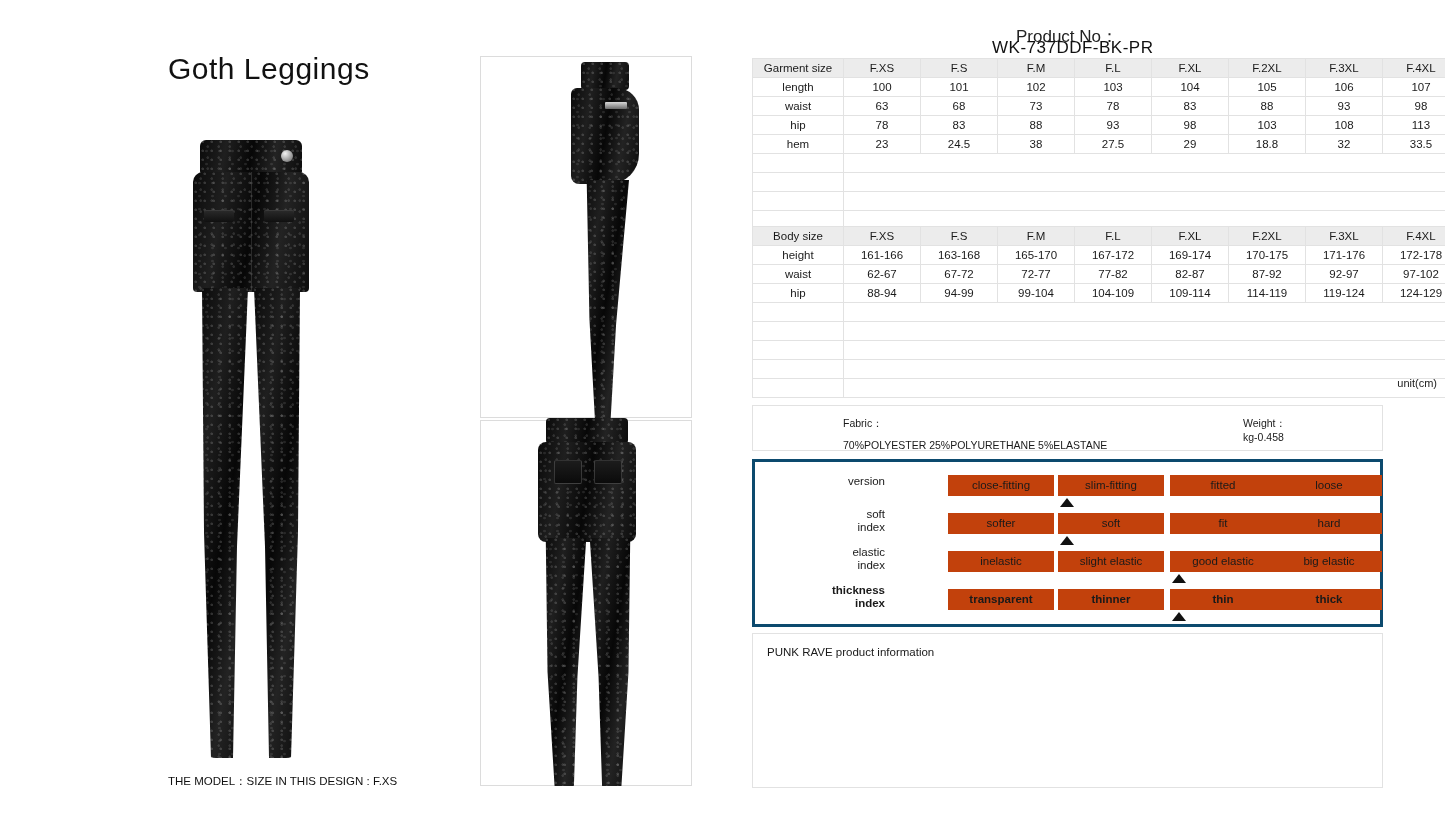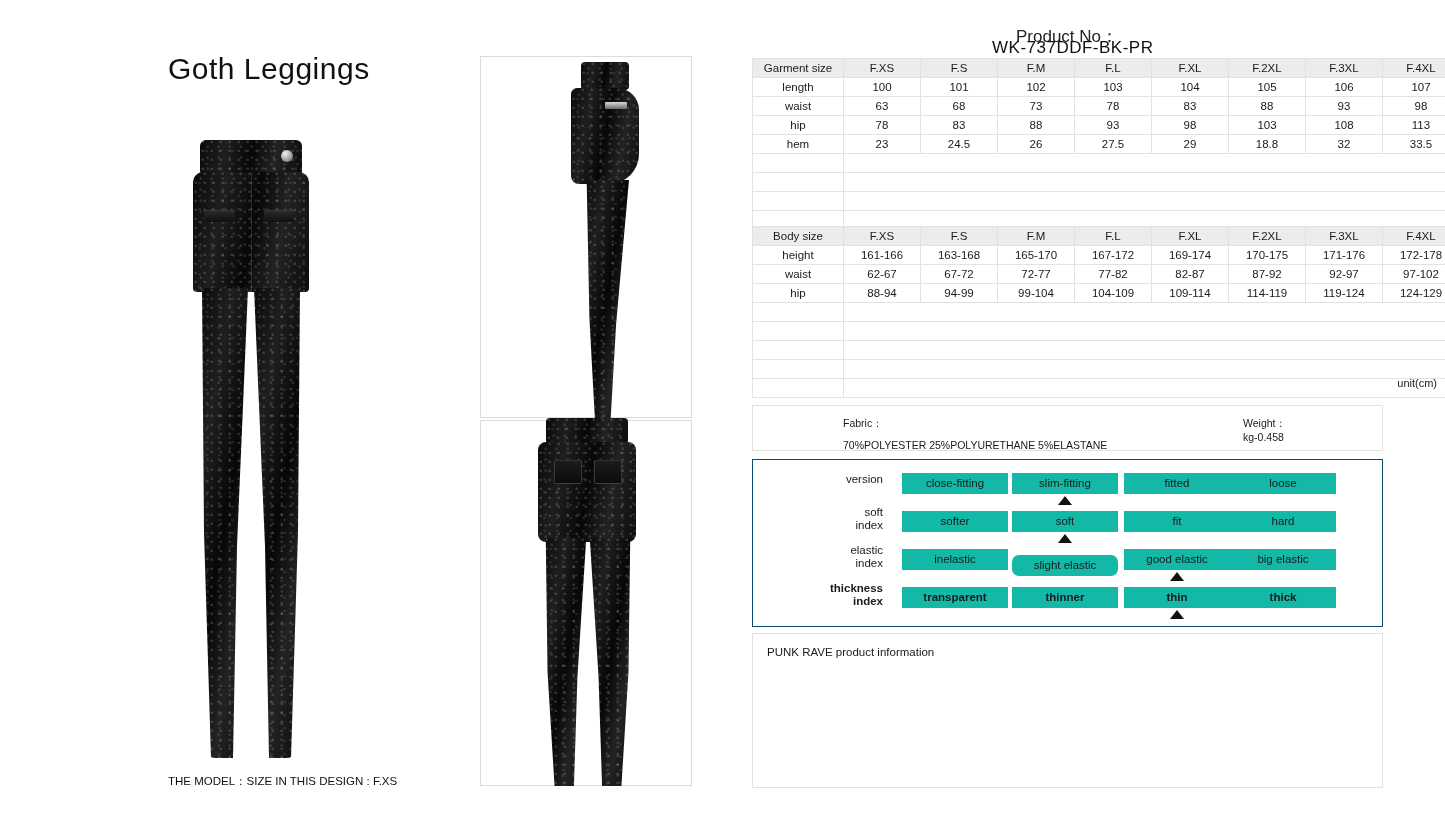--- a/index.html
+++ b/index.html
@@ -174,37 +174,38 @@
     color: #1a1a1a;
   }
   #fabric-label { position: absolute; left: 90px; top: 11px; }
   #fabric-value { position: absolute; left: 90px; top: 25px; margin-top: 8px; }
   #weight-label { position: absolute; left: 490px; top: 11px; }
   #weight-value { position: absolute; left: 490px; top: 25px; }
 
   #index-box {
     position: absolute; left: 0; top: 459px;
     width: 631px; height: 168px;
-    border: 1px solid #0c4a6e;
+    border: 3px solid #0c4a6e;
   }
   .index-row { position: absolute; left: 0; width: 631px; height: 37px; }
   .index-label {
     position: absolute; right: 0; width: 110px;
     text-align: right;
     font-size: 11.5px; color: #1a1a1a;
     line-height: 13px;
   }
   .index-label-wrap { position: absolute; left: 10px; width: 120px; text-align: right; }
   .opt {
     position: absolute;
     width: 106px; height: 21px; line-height: 21px;
-    background: #14b8a6;
+    background: #c2410c;
     text-align: center;
     font-size: 11.5px;
     color: #1a1a1a;
+    margin-left: 44px;
   }
   .opt.c0 { left: 149px; }
   .opt.c1 { left: 259px; }
   .opt.c2 { left: 371px; }
   .opt.c3 { left: 477px; }
   .marker {
     position: absolute;
     width: 0; height: 0;
     border-left: 7px solid transparent;
     border-right: 7px solid transparent;
@@ -323,21 +324,21 @@
               <td>93</td>
               <td>98</td>
               <td>103</td>
               <td>108</td>
               <td>113</td>
             </tr>
             <tr>
               <td class="rowlabel">hem</td>
               <td>23</td>
               <td>24.5</td>
-              <td>26</td>
+              <td>38</td>
               <td>27.5</td>
               <td>29</td>
               <td>18.8</td>
               <td>32</td>
               <td>33.5</td>
             </tr>
             <tr>
               <td class="rowlabel empty"></td>
               <td class="empty" colspan="8"></td>
             </tr>
@@ -469,21 +470,21 @@
           <div class="marker" style="left: 305px; top: 28px;"></div>
           <div class="opt c2" style="top: 5px;">fit</div>
           <div class="opt c3" style="top: 5px;">hard</div>
         </div>
         <div class="index-row" style="top: 84px;">
           <div class="index-label-wrap" style="top: 0px;">
             <div class="index-label" style="position: static; width: 100%;">elastic</div>
             <div class="index-label" style="position: static; width: 100%;">index</div>
           </div>
           <div class="opt c0" style="top: 5px;">inelastic</div>
-          <div class="opt c1" style="top: 11px; border-radius: 7px;">slight elastic</div>
+          <div class="opt c1" style="top: 5px;">slight elastic</div>
           <div class="opt c2" style="top: 5px;">good elastic</div>
           <div class="marker" style="left: 417px; top: 28px;"></div>
           <div class="opt c3" style="top: 5px;">big elastic</div>
         </div>
         <div class="index-row" style="top: 122px; font-weight: bold;">
           <div class="index-label-wrap" style="top: 0px;">
             <div class="index-label" style="position: static; width: 100%;">thickness</div>
             <div class="index-label" style="position: static; width: 100%;">index</div>
           </div>
           <div class="opt c0" style="top: 5px;">transparent</div>

